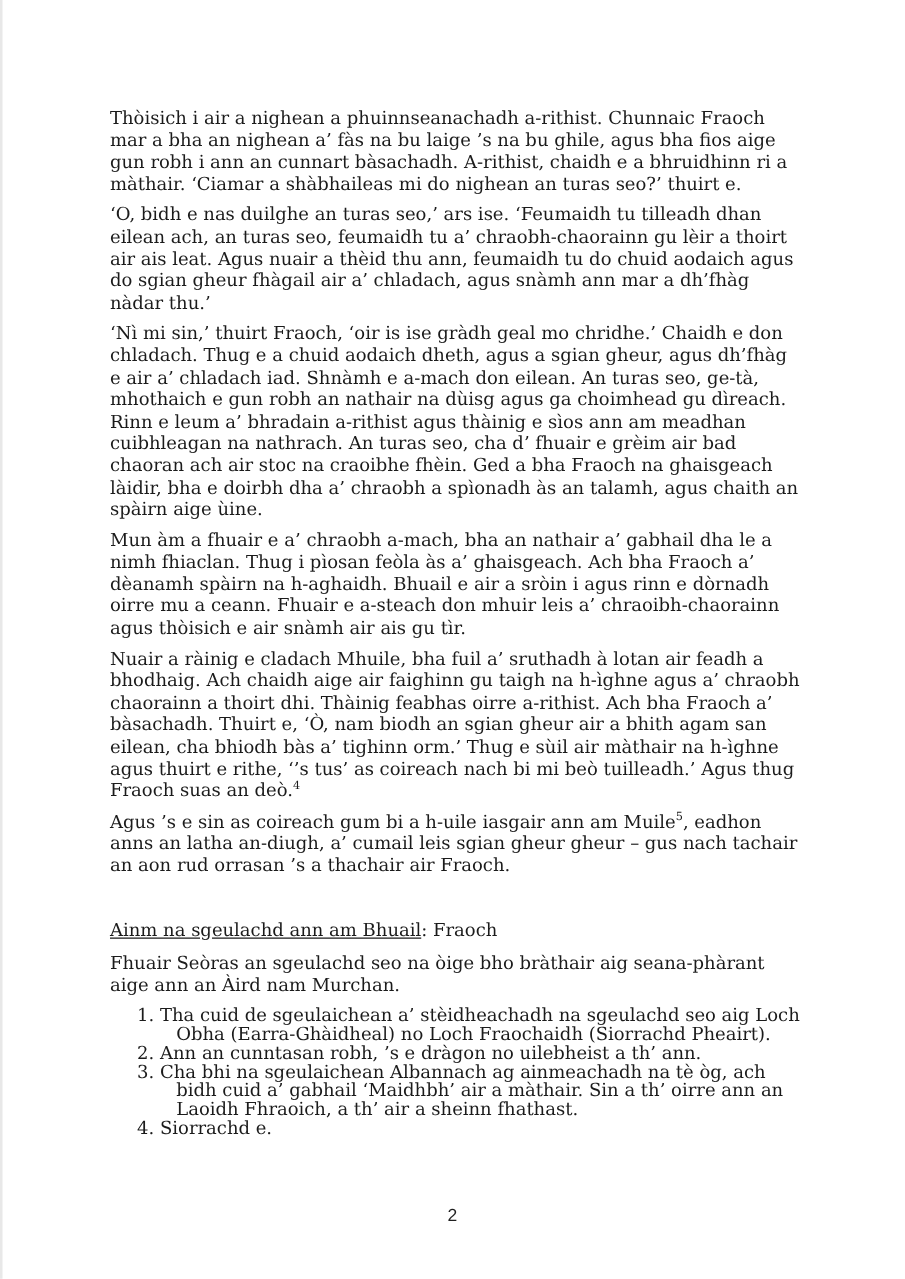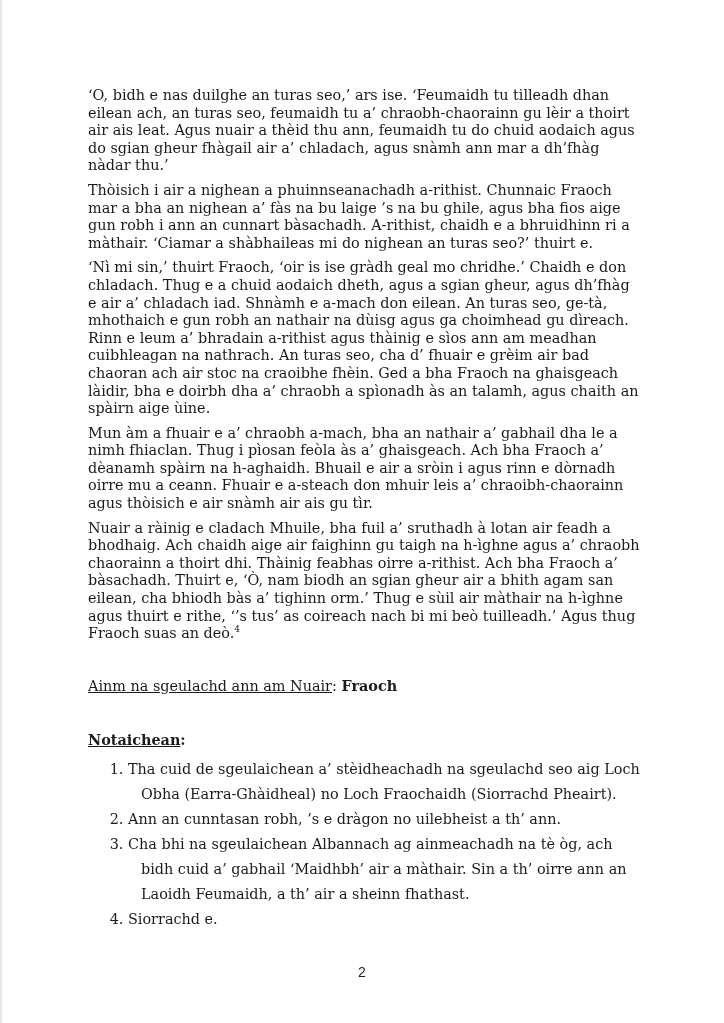--- a/index.html
+++ b/index.html
@@ -38,36 +38,36 @@
   sup.fnref {
     font-size: 9px;
     line-height: 0;
     vertical-align: super;
   }
   .title-line {
     text-align: center;
     margin-top: 34px !important;
     margin-bottom: 0 !important;
   }
-  .title-line b { font-weight: bold; }
+  .title-line b { font-weight: normal; }
   .u { text-decoration: underline; }
   .notes-heading {
     margin-top: 36px !important;
     margin-bottom: 0 !important;
     font-weight: bold;
   }
   .notes-intro {
     margin-top: 9px !important;
     margin-bottom: 0 !important;
   }
   ol.notes-list {
     margin: 8px 0 0 0;
     padding: 0 0 0 40px;
     font-size: 14.4px;
-    line-height: 25px;
+    line-height: 15px;
   }
   ol.notes-list li {
     padding-left: 13px;
     text-indent: -13px;
     margin: 0;
   }
   .page-number {
     position: absolute;
     top: 964px;
     left: 0;
@@ -78,38 +78,39 @@
     color: #1f1f1f;
   }
 </style>
 </head>
 <body>
 
 <div class="edge-line"></div>
 
 <div class="content">
 
+  <p>Thòisich i air a nighean a phuinnseanachadh a-rithist. Chunnaic Fraoch mar a bha an nighean a’ fàs na bu laige ’s na bu ghile, agus bha fios aige gun robh i ann an cunnart bàsachadh. A-rithist, chaidh e a bhruidhinn ri a màthair. ‘Ciamar a shàbhaileas mi do nighean an turas seo?’ thuirt e.</p>
+
   <p>‘O, bidh e nas duilghe an turas seo,’ ars ise. ‘Feumaidh tu tilleadh dhan eilean ach, an turas seo, feumaidh tu a’ chraobh-chaorainn gu lèir a thoirt air ais leat. Agus nuair a thèid thu ann, feumaidh tu do chuid aodaich agus do sgian gheur fhàgail air a’ chladach, agus snàmh ann mar a dh’fhàg nàdar thu.’</p>
-
-  <p>Thòisich i air a nighean a phuinnseanachadh a-rithist. Chunnaic Fraoch mar a bha an nighean a’ fàs na bu laige ’s na bu ghile, agus bha fios aige gun robh i ann an cunnart bàsachadh. A-rithist, chaidh e a bhruidhinn ri a màthair. ‘Ciamar a shàbhaileas mi do nighean an turas seo?’ thuirt e.</p>
 
   <p>‘Nì mi sin,’ thuirt Fraoch, ‘oir is ise gràdh geal mo chridhe.’ Chaidh e don chladach. Thug e a chuid aodaich dheth, agus a sgian gheur, agus dh’fhàg e air a’ chladach iad. Shnàmh e a-mach don eilean. An turas seo, ge-tà, mhothaich e gun robh an nathair na dùisg agus ga choimhead gu dìreach. Rinn e leum a’ bhradain a-rithist agus thàinig e sìos ann am meadhan cuibhleagan na nathrach. An turas seo, cha d’ fhuair e grèim air bad chaoran ach air stoc na craoibhe fhèin. Ged a bha Fraoch na ghaisgeach làidir, bha e doirbh dha a’ chraobh a spìonadh às an talamh, agus chaith an spàirn aige ùine.</p>
 
   <p>Mun àm a fhuair e a’ chraobh a-mach, bha an nathair a’ gabhail dha le a nimh fhiaclan. Thug i pìosan feòla às a’ ghaisgeach. Ach bha Fraoch a’ dèanamh spàirn na h-aghaidh. Bhuail e air a sròin i agus rinn e dòrnadh oirre mu a ceann. Fhuair e a-steach don mhuir leis a’ chraoibh-chaorainn agus thòisich e air snàmh air ais gu tìr.</p>
 
   <p><span>Nuair a ràinig e cladach Mhuile, bha fuil a’ sruthadh à lotan air feadh a bhodhaig. Ach chaidh aige air faighinn gu taigh na h-ìghne agus a’ chraobh chaorainn a thoirt dhi. Thàinig feabhas oirre a-rithist. Ach bha Fraoch a’ bàsachadh. Thuirt e, ‘Ò, nam biodh an sgian gheur air a bhith agam san eilean, cha bhiodh bàs a’ tighinn orm.’ Thug e sùil air màthair na h-ìghne agus thuirt e rithe, ‘’s tus’ as coireach nach bi mi beò tuilleadh.’ Agus thug Fraoch suas an deò.</span><sup class="fnref">4</sup></p>
 
+  <p><span>Agus ’s e sin as coireach gum bi a h-uile iasgair ann am Muile</span><sup class="fnref">5</sup><span>, eadhon anns an latha an-diugh, a’ cumail leis sgian gheur gheur – gus nach tachair an aon rud orrasan ’s a thachair air Fraoch.</span></p>
 
-  <p class="title-line"><span class="u">Ainm na sgeulachd ann am Nuair</span><span>:</span> <b>Fraoch</b></p>
+  <p class="title-line"><span class="u">Ainm na sgeulachd ann am Bhuail</span><span>:</span> <b>Fraoch</b></p>
 
-  <p class="notes-heading"><span class="u">Notaichean</span><span>:</span></p>
 
+  <p class="notes-intro">Fhuair Seòras an sgeulachd seo na òige bho bràthair aig seana-phàrant aige ann an Àird nam Murchan.</p>
 
   <ol class="notes-list">
     <li>Tha cuid de sgeulaichean a’ stèidheachadh na sgeulachd seo aig Loch Obha (Earra-Ghàidheal) no Loch Fraochaidh (Siorrachd Pheairt).</li>
     <li>Ann an cunntasan robh, ’s e dràgon no uilebheist a th’ ann.</li>
-    <li>Cha bhi na sgeulaichean Albannach ag ainmeachadh na tè òg, ach bidh cuid a’ gabhail ‘Maidhbh’ air a màthair. Sin a th’ oirre ann an Laoidh Feumaidh, a th’ air a sheinn fhathast.</li>
+    <li>Cha bhi na sgeulaichean Albannach ag ainmeachadh na tè òg, ach bidh cuid a’ gabhail ‘Maidhbh’ air a màthair. Sin a th’ oirre ann an Laoidh Fhraoich, a th’ air a sheinn fhathast.</li>
     <li>Siorrachd e.</li>
   </ol>
 
 </div>
 
 <div class="page-number">2</div>
 
 </body></html>

